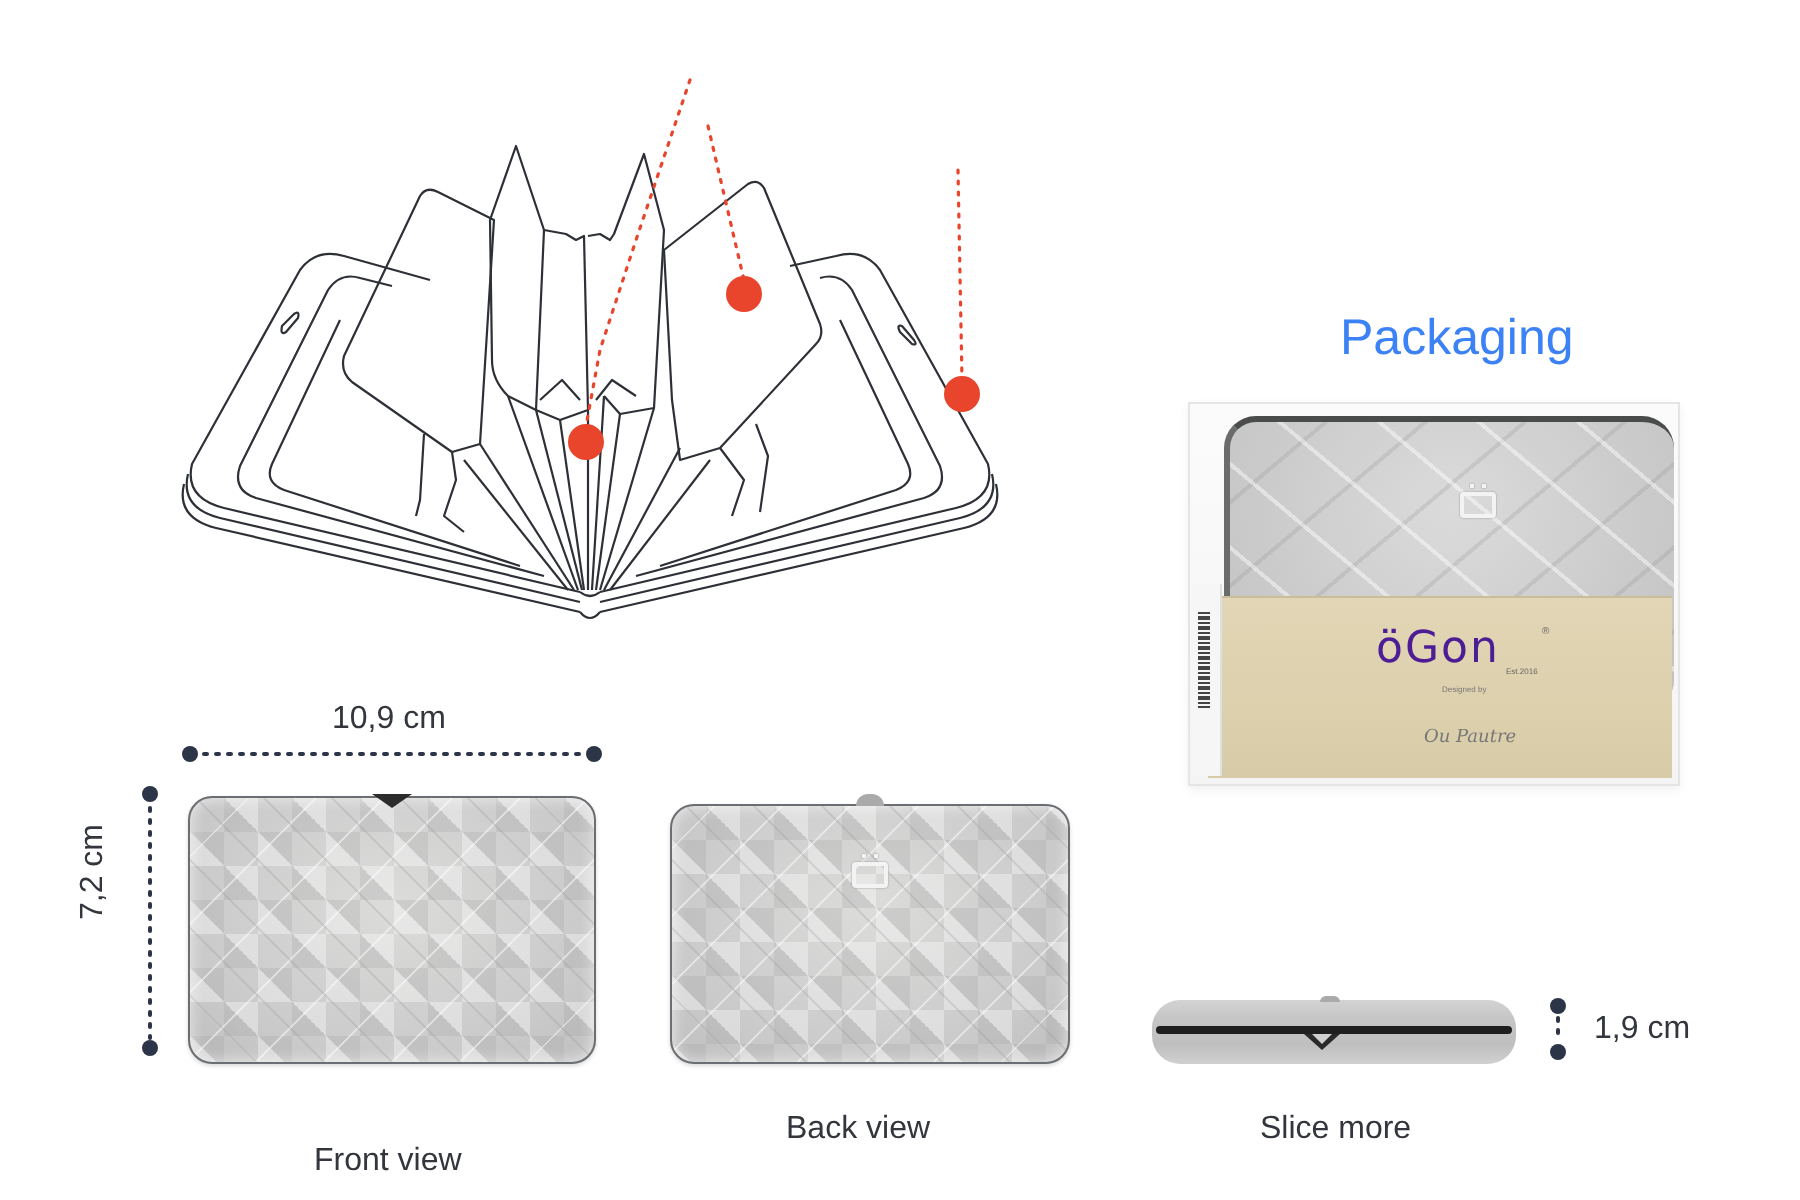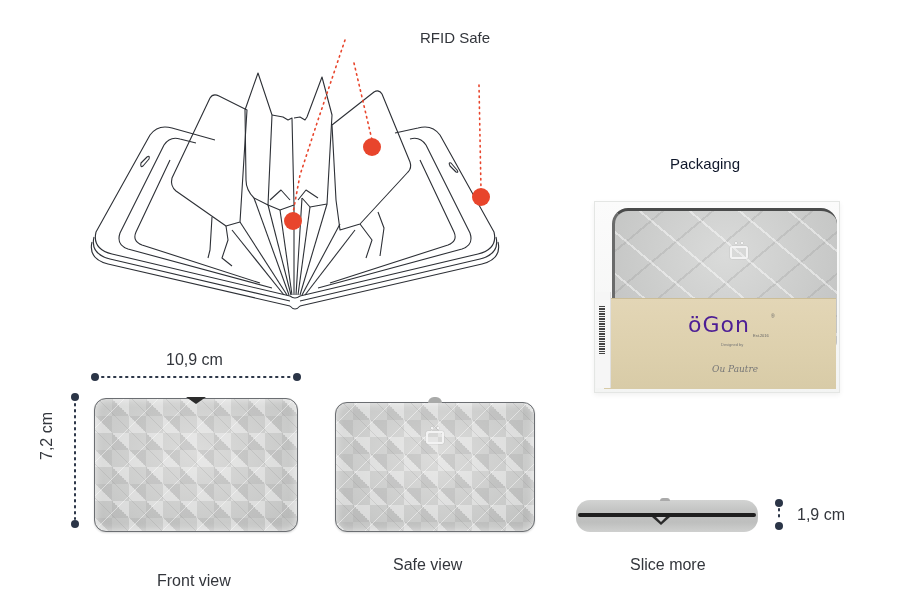--- a/index.html
+++ b/index.html
@@ -7,21 +7,21 @@
     width: 900px; height: 600px; background: #ffffff; position: relative; overflow: hidden;
     font-family: "Liberation Sans", "DejaVu Sans", sans-serif; color: #2a2d33;
   }
   .abs { position: absolute; }
   .feature-list {
     left: 330px; top: 28px; width: 250px; text-align: center;
     font-size: 15px; line-height: 19.5px; color: #33363c;
   }
   .feature-list div { white-space: nowrap; }
   .label { font-size: 16px; color: #33363c; white-space: nowrap; }
-  .section-title { font-size: 15px; color: #0f172a; }
+  .section-title { font-size: 25px; color: #3b82f6; }
   svg { position: absolute; left: 0; top: 0; overflow: visible; }
 
   
   .wallet {
     position: absolute; border-radius: 12px;
     border: 1.5px solid #6b6e72;
     background-color: #cfd0cf;
     background-image:
       linear-gradient(45deg, rgba(255,255,255,0.35) 25%, transparent 25%, transparent 75%, rgba(255,255,255,0.35) 75%),
       linear-gradient(45deg, rgba(160,160,160,0.25) 25%, transparent 25%, transparent 75%, rgba(160,160,160,0.25) 75%),
@@ -105,21 +105,20 @@
   .slice-notch-in {
     position: absolute; left: 80px; top: 17px; width: 0; height: 0;
     border-left: 5px solid transparent; border-right: 5px solid transparent; border-top: 5px solid #cfcfcf;
   }
   .slice-button { position: absolute; left: 84px; top: -2px; width: 10px; height: 3px; background: #aaa; border-radius: 3px 3px 0 0; }
 </style>
 </head>
 <body>
 
 <div class="abs feature-list">
-  <div>RFID Safe</div>
 </div>
 
 <svg width="900" height="600">
   <g fill="none" stroke="#2d3036" stroke-width="1.1" stroke-linejoin="round">
 
     <path d="M 290 296 L 112 254 Q 92 249 96 232 L 150 135 Q 158 124 172 128 L 215 140"></path>
     <path d="M 290 301 L 110 259 Q 90 254 94 237"></path>
     <path d="M 290 306 L 108 264 Q 88 259 92 242"></path>
 
     <path d="M 272 288 L 128 249 Q 116 245 120 233 L 164 145 Q 170 136 180 139 L 196 143"></path>
@@ -231,14 +230,14 @@
 </div>
 
 <div class="slice">
   <div class="slice-button"></div>
   <div class="slice-line"></div>
   <div class="slice-notch"></div>
   <div class="slice-notch-in"></div>
 </div>
 
 <div class="abs label" style="left:157px; top:572px;">Front view</div>
-<div class="abs label" style="left:393px; top:556px;">Safe view</div>
+<div class="abs label" style="left:393px; top:556px;">Back view</div>
 <div class="abs label" style="left:630px; top:556px;">Slice more</div>
 
 </body></html>

